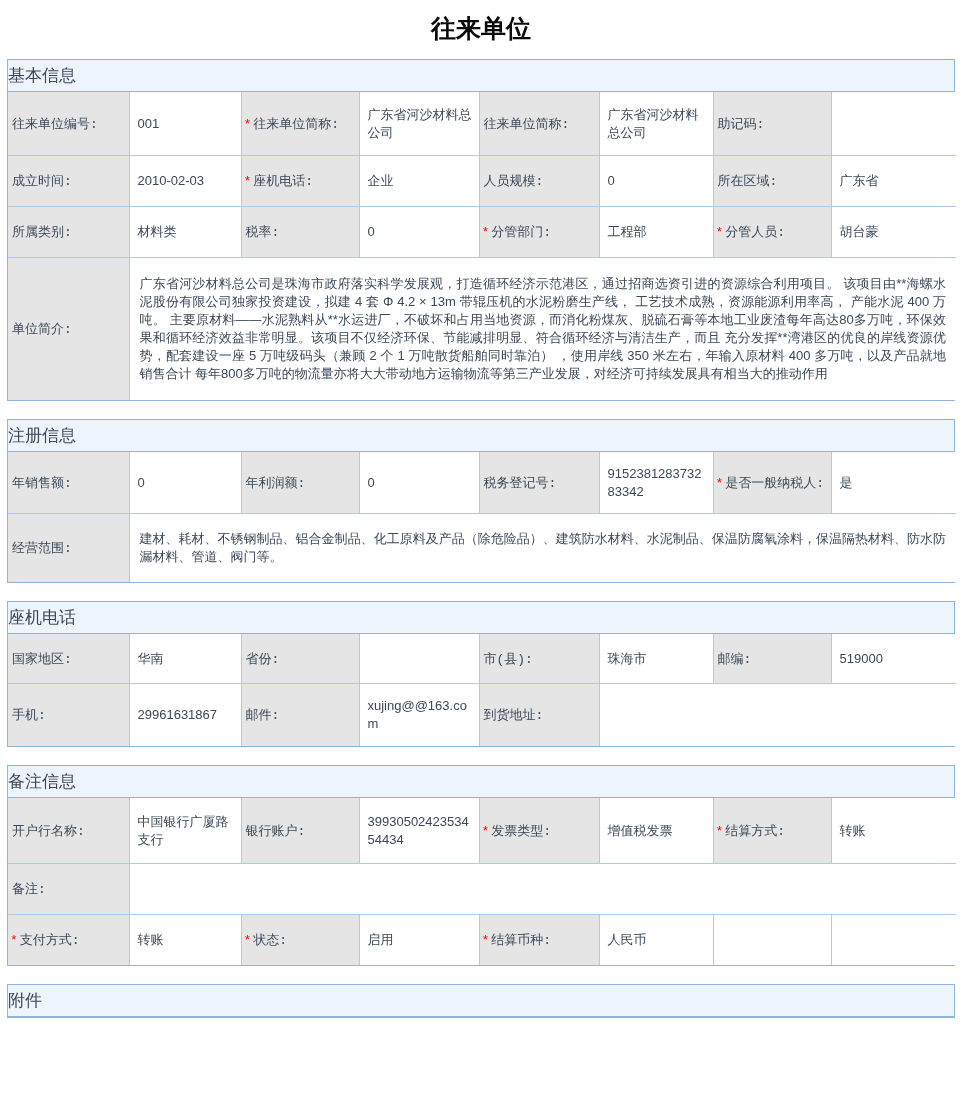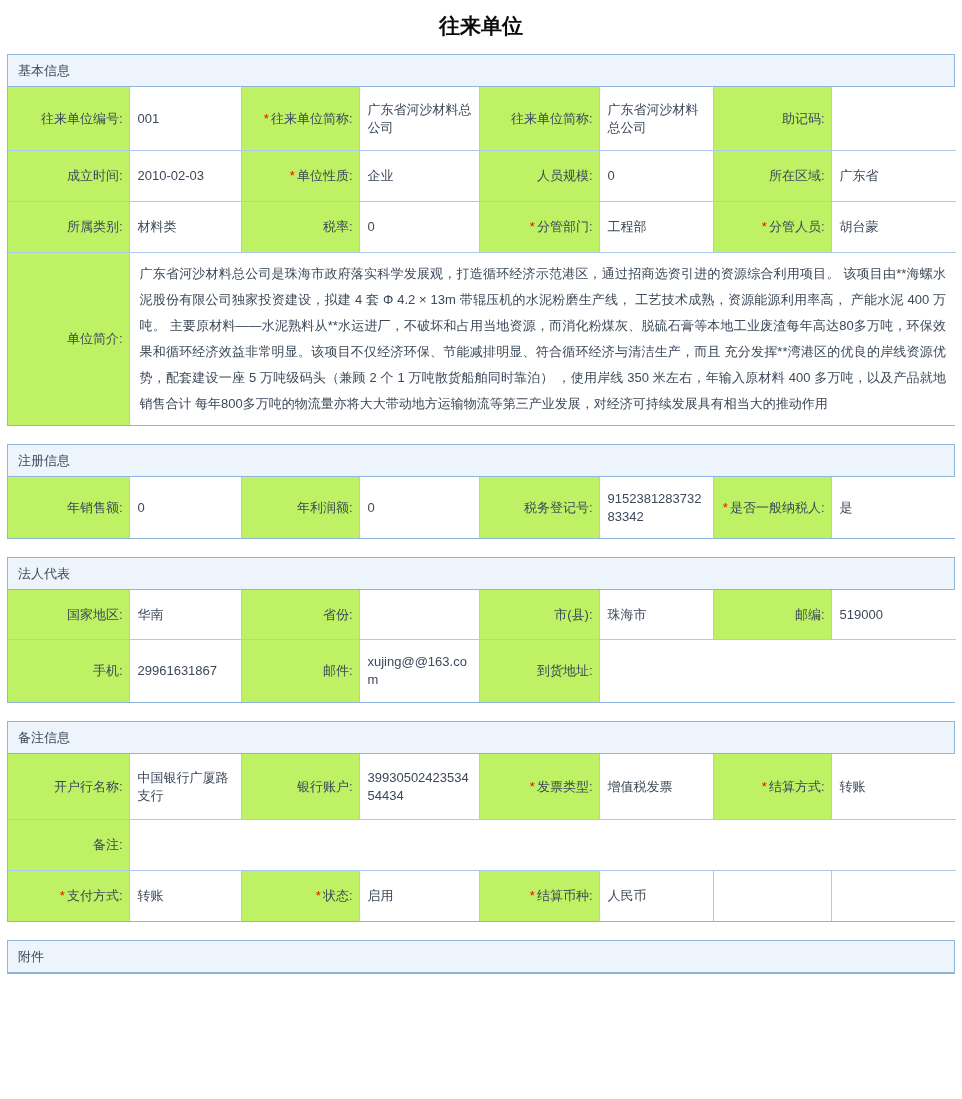--- a/index.html
+++ b/index.html
@@ -1,32 +1,32 @@
 <!DOCTYPE html>
 <html><head>
 <meta charset="utf-8">
 <style>
   html,body { margin:0; padding:0; background:#fff; }
   body { width:962px; font-family:"Liberation Sans","DejaVu Sans",sans-serif; color:#3c4858; }
   .page { position:relative; padding:0 7px; }
-  .page-title { text-align:center; font-size:21px; font-weight:bold; color:#0a0a0a; padding:12px 0 14px 0; }
+  .page-title { text-align:center; font-size:25px; font-weight:bold; color:#0a0a0a; padding:12px 0 14px 0; }
 
   .section { border:1px solid #8fb5dd; margin-bottom:18px; background:#fff; }
-  .section-header { background:#eef4fc; height:31px; line-height:31px; padding-left:10px; font-size:13px; color:#3c4858; border-bottom:1px solid #8fb5dd; }
+  .section-header { background:#eef4fc; height:31px; line-height:31px; font-size:17px; color:#3c4858; border-bottom:1px solid #8fb5dd; }
 
   table.grid, table.attach { width:100%; border-collapse:collapse; table-layout:fixed; font-size:13px; color:#3c4858; }
   .grid td, .attach td { border:1px solid #aacbee; vertical-align:middle; overflow:hidden; }
   .grid tr:first-child td, .attach tr:first-child td { border-top:none; }
   .grid tr:last-child td, .attach tr:last-child td { border-bottom:none; }
   .grid td:first-child, .attach td:first-child { border-left:none; }
   .grid td:last-child, .attach td:last-child { border-right:none; }
 
-  .lbl { background:#bef264; text-align:right; padding:4px 6px 4px 2px; }
+  .lbl { background:#e5e5e5; text-align:left; padding:4px 6px 4px 2px;font-family:Liberation Mono, monospace; }
   .val { background:#fff; text-align:left; padding:4px 6px 4px 8px; word-break:break-all; line-height:18px; }
-  .desc { padding:8px 10px; line-height:26px; text-align:justify; }
+  .desc { padding:8px 10px; line-height:18px; text-align:justify; }
   .req { color:#ff0000; margin-right:2px; } tr.h41 td{height:41px} tr.h42 td{height:42px}
   tr.h52 td{height:52px} tr.h53 td{height:53px} tr.h54 td{height:54px} tr.h55 td{height:55px}
   tr.h57 td{height:57px} tr.h126 td{height:126px}
 </style>
 </head>
 <body>
 
 <div class="page">
   <div class="page-title">往来单位</div>
 
@@ -50,21 +50,21 @@
         <td class="lbl"><span class="req">*</span><span>往来单位简称:</span></td>
         <td class="val">广东省河沙材料总公司</td>
         <td class="lbl"><span class="req"></span><span>往来单位简称:</span></td>
         <td class="val">广东省河沙材料总公司</td>
         <td class="lbl"><span class="req"></span><span>助记码:</span></td>
         <td class="val"></td>
       </tr>
       <tr class="h42">
         <td class="lbl"><span class="req"></span><span>成立时间:</span></td>
         <td class="val">2010-02-03</td>
-        <td class="lbl"><span class="req">*</span><span>单位性质:</span></td>
+        <td class="lbl"><span class="req">*</span><span>座机电话:</span></td>
         <td class="val">企业</td>
         <td class="lbl"><span class="req"></span><span>人员规模:</span></td>
         <td class="val">0</td>
         <td class="lbl"><span class="req"></span><span>所在区域:</span></td>
         <td class="val">广东省</td>
       </tr>
       <tr class="h42">
         <td class="lbl"><span class="req"></span><span>所属类别:</span></td>
         <td class="val">材料类</td>
         <td class="lbl"><span class="req"></span><span>税率:</span></td>
@@ -99,26 +99,30 @@
       <tr class="h53">
         <td class="lbl"><span class="req"></span><span>年销售额:</span></td>
         <td class="val">0</td>
         <td class="lbl"><span class="req"></span><span>年利润额:</span></td>
         <td class="val">0</td>
         <td class="lbl"><span class="req"></span><span>税务登记号:</span></td>
         <td class="val">915238128373283342</td>
         <td class="lbl"><span class="req">*</span><span>是否一般纳税人:</span></td>
         <td class="val">是</td>
       </tr>
-    </tbody>
-      </table>
-  </div>
-
-  <div class="section">
-    <div class="section-header">法人代表</div>
+      <tr class="h52">
+        <td class="lbl"><span class="req"></span><span>经营范围:</span></td>
+        <td class="val desc" colspan="7">建材、耗材、不锈钢制品、铝合金制品、化工原料及产品（除危险品）、建筑防水材料、水泥制品、保温防腐氧涂料，保温隔热材料、防水防漏材料、管道、阀门等。</td>
+      </tr>
+    </tbody>
+      </table>
+  </div>
+
+  <div class="section">
+    <div class="section-header">座机电话</div>
     <table class="grid">
       <colgroup>
           <col style="width:121px">
           <col style="width:112px">
           <col style="width:118px">
           <col style="width:120px">
           <col style="width:120px">
           <col style="width:114px">
           <col style="width:118px">
           <col style="width:125px">

